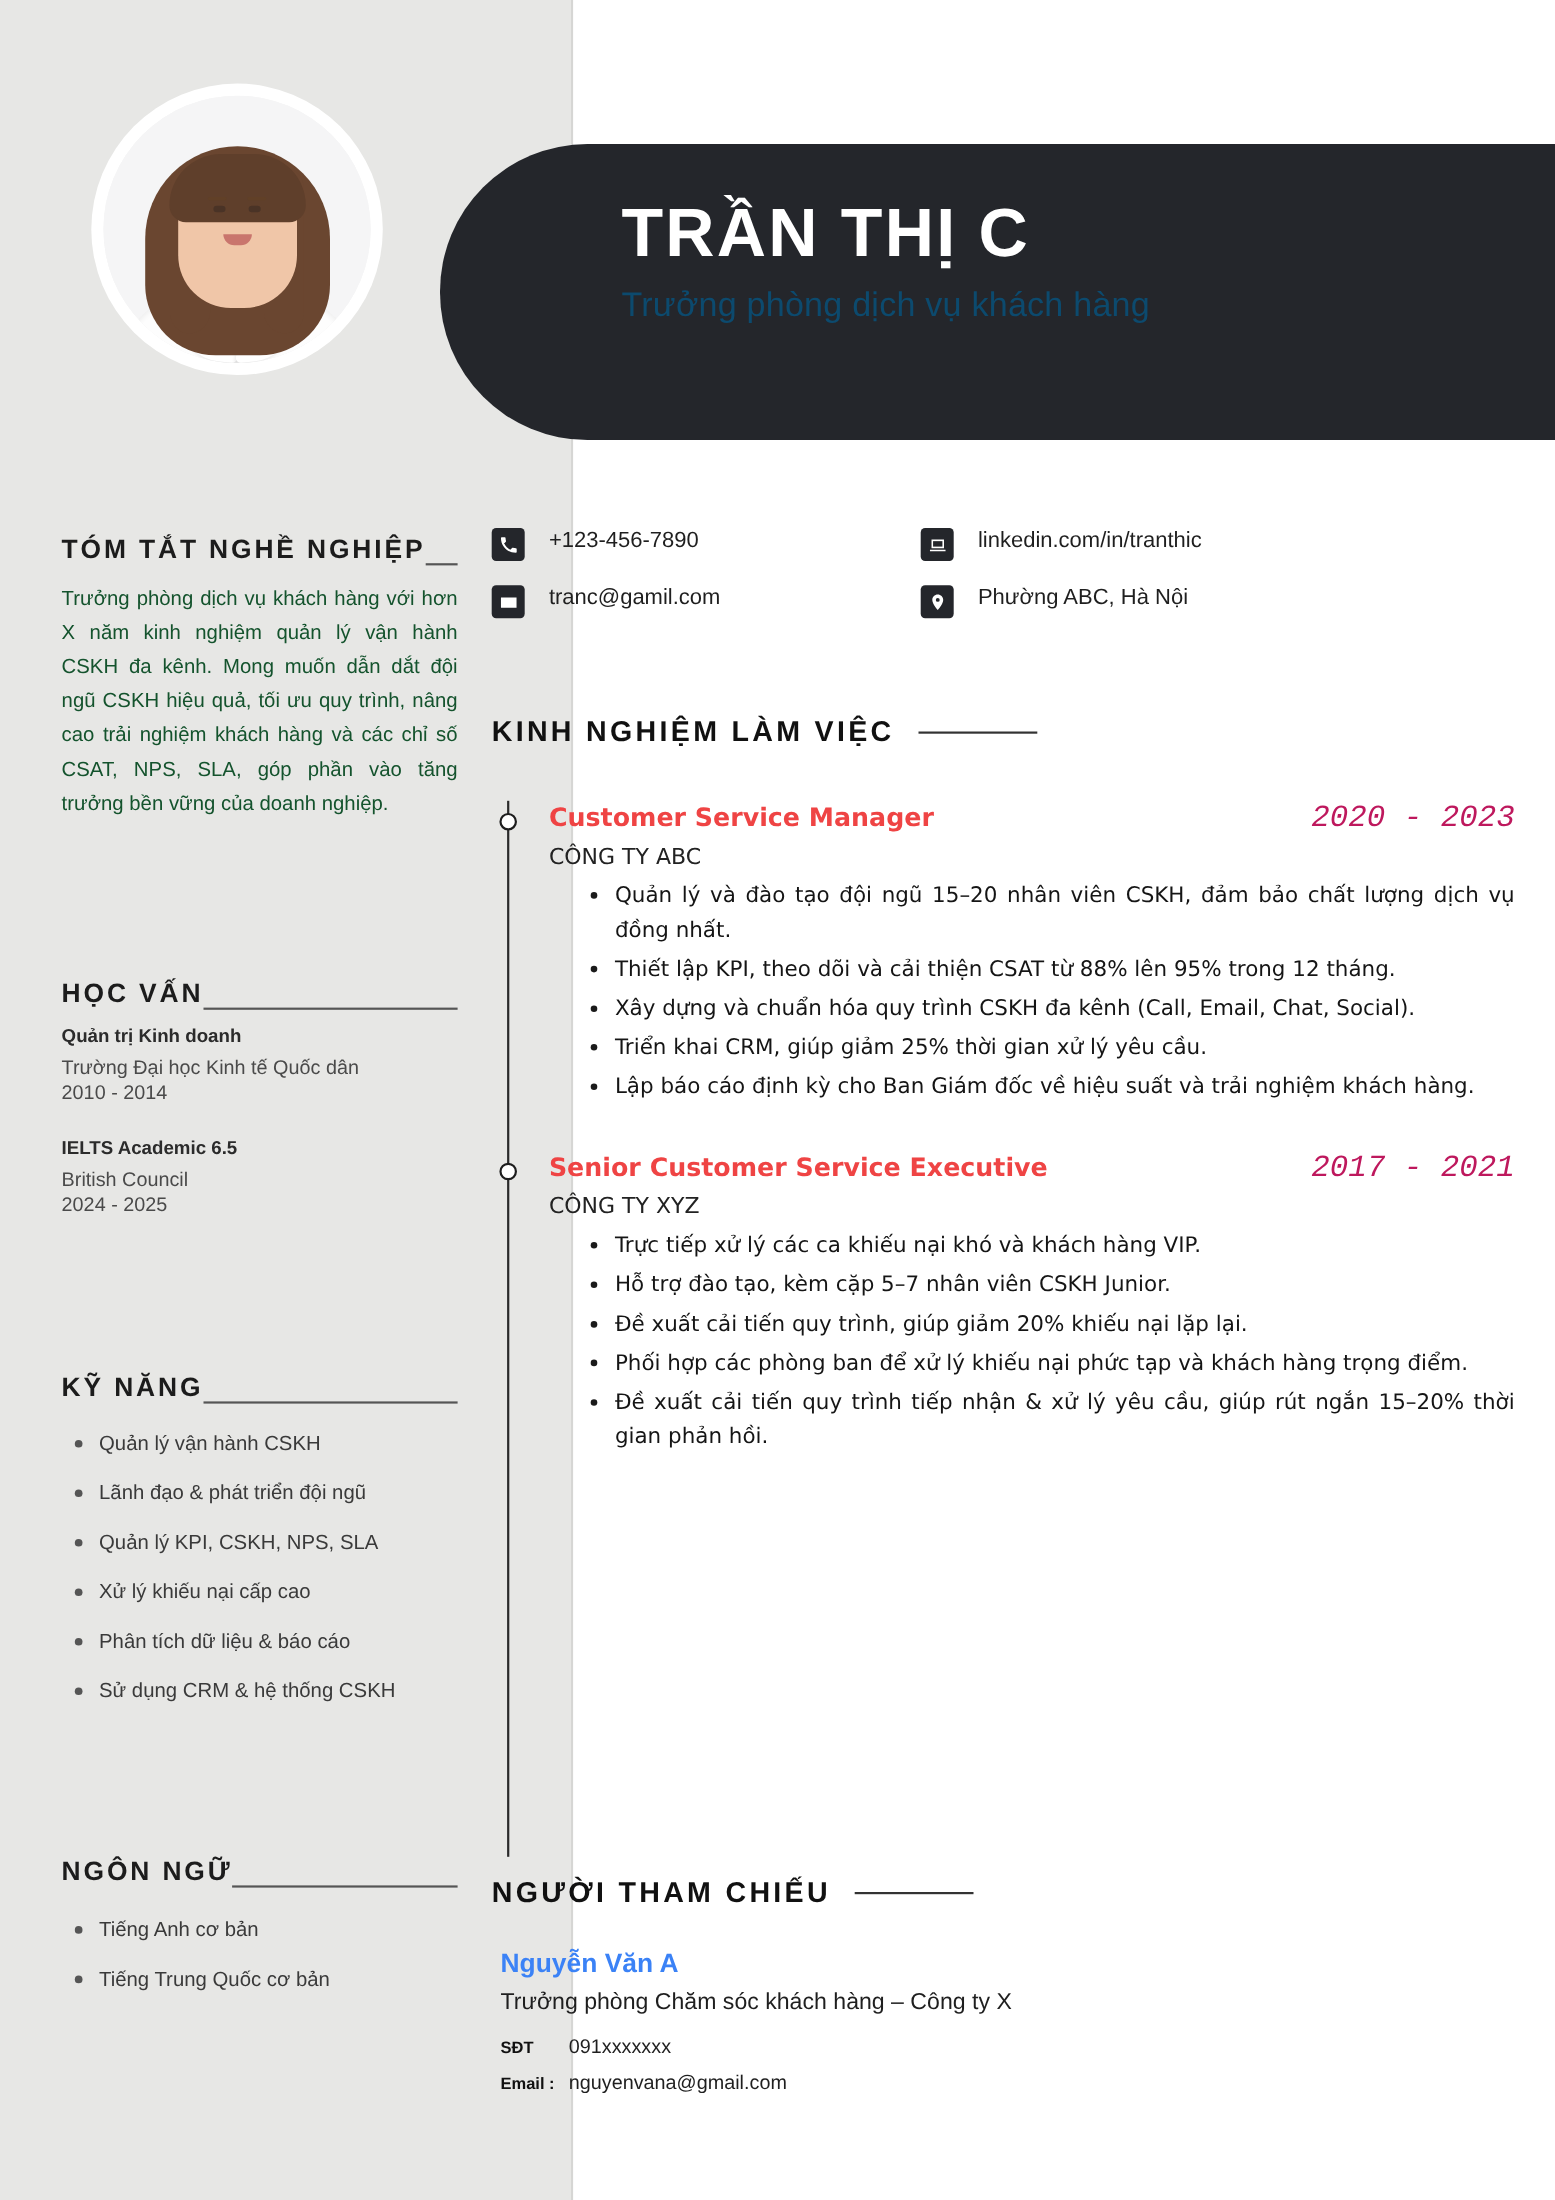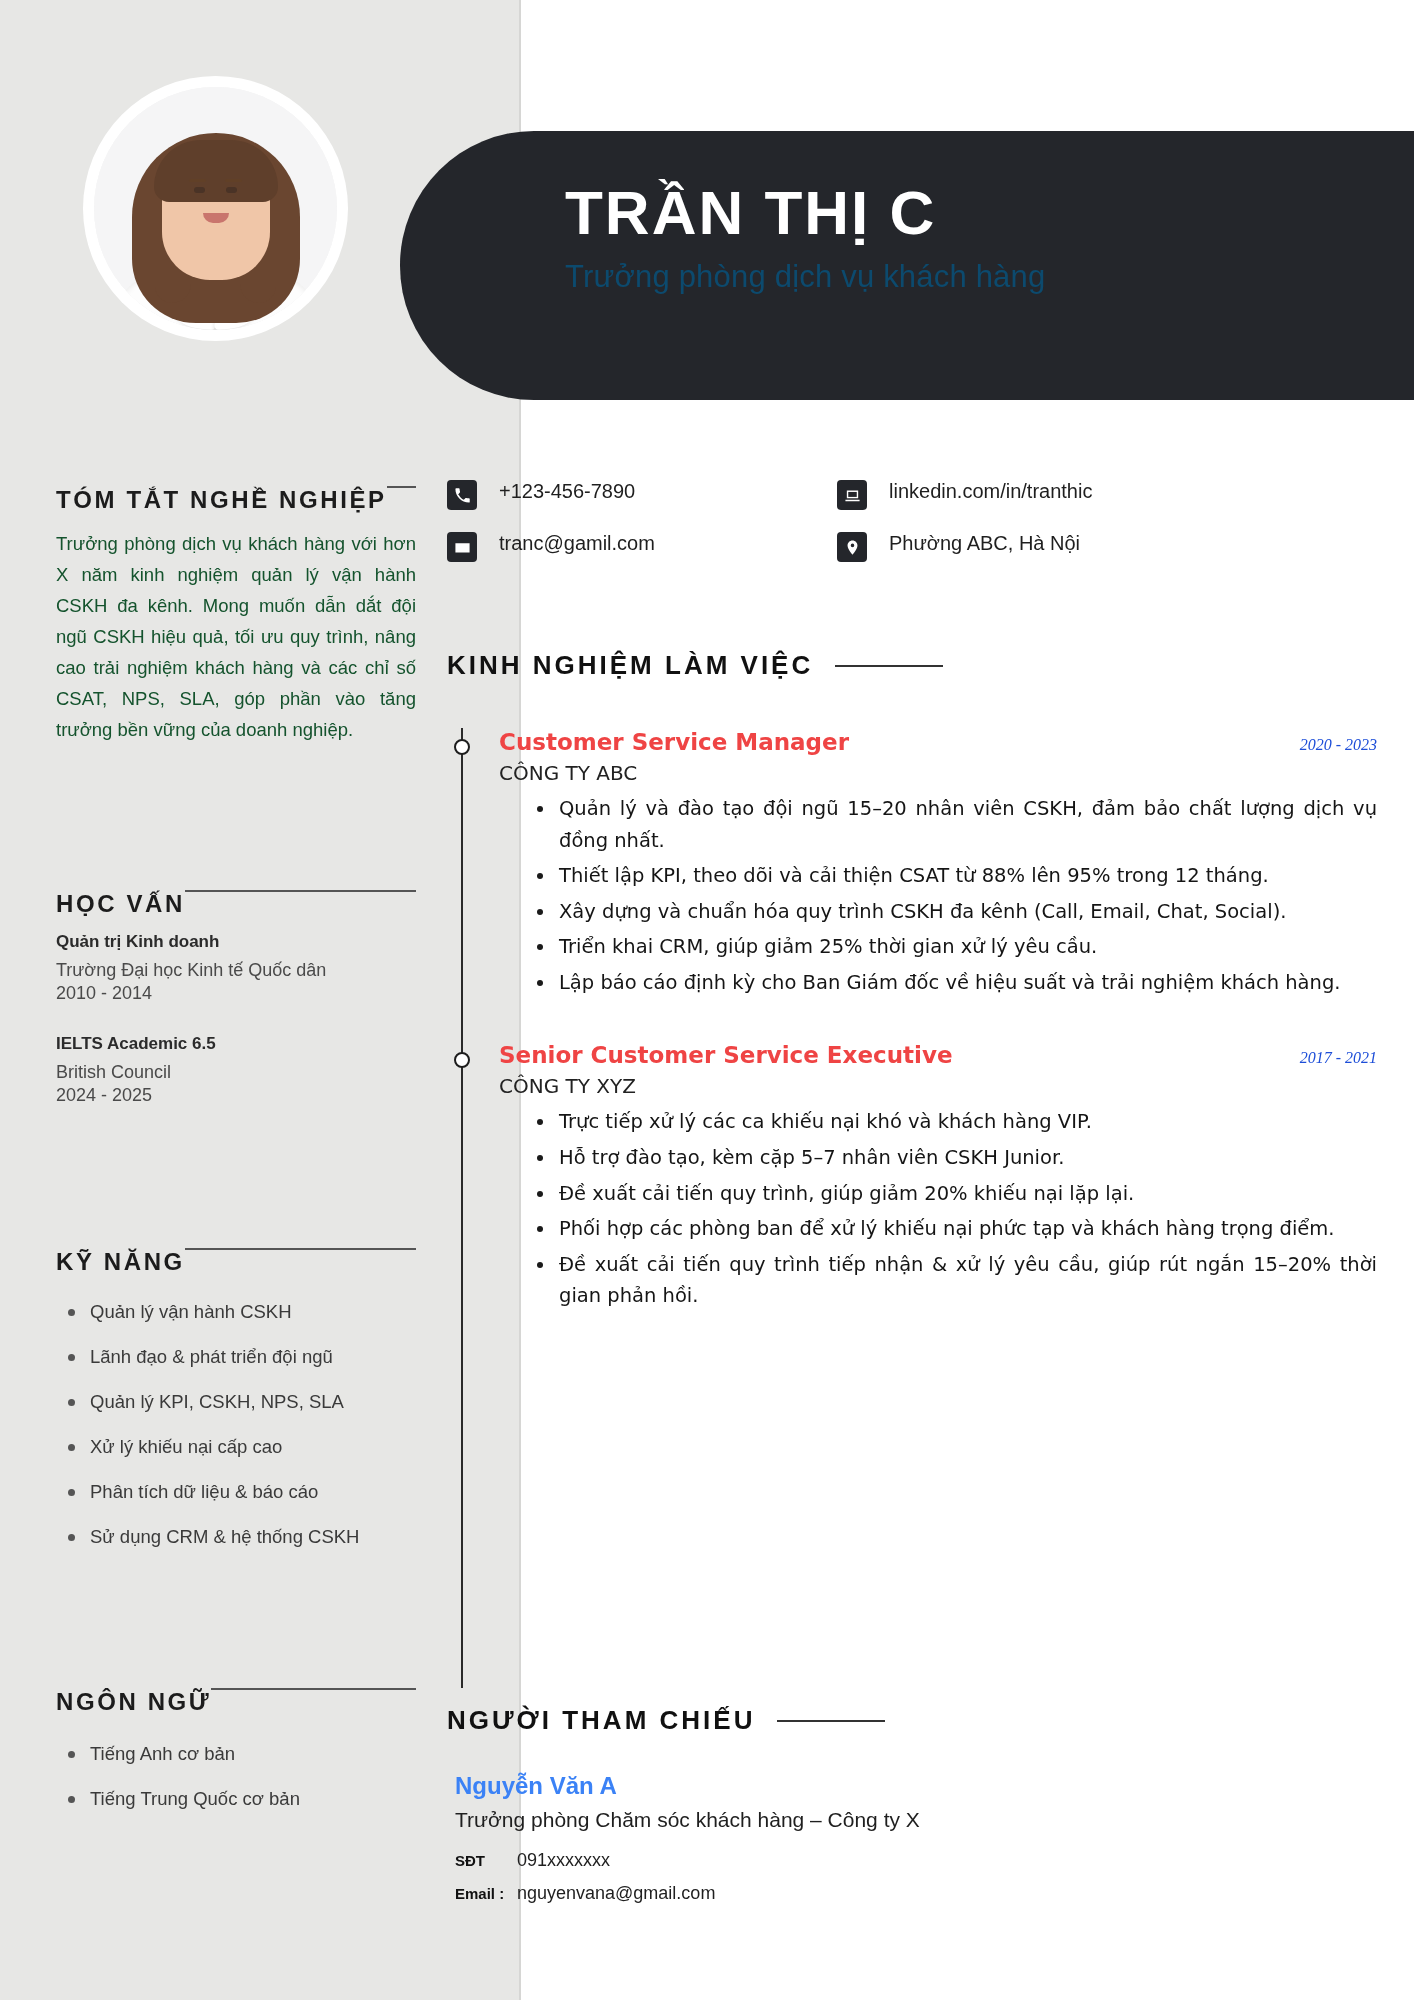--- a/index.html
+++ b/index.html
@@ -108,21 +108,21 @@
   }
   .p-brow-l { left:39%; } .p-brow-r { right:39%; }
   .p-mouth {
     position:absolute; left:50%; top:52%; transform:translateX(-50%);
     width:26px; height:10px; background:#c9756d;
     border-radius:0 0 16px 16px;
   }
 
   
   .s-head {
-    display:flex; align-items:flex-start; 
+    display:flex; align-items:flex-end; 
     margin-bottom:14px;
   }
   .s-head-title {
     font-size:24px; font-weight:700; color:#1c1c1c;
     letter-spacing:2.6px; white-space:nowrap;
   }
   .s-head-line { flex:1; height:2px; background:#555; min-width:18px; }
 
   .block { position:absolute; left:56px; width:360px; }
 
@@ -180,22 +180,22 @@
     position:absolute; left:7px; top:10px;
     width:16px; height:16px; border-radius:50%;
     border:2px solid #1d1d1d; background:#ffffff; z-index:2;
   }
   .exp-head { display:flex; justify-content:space-between; align-items:baseline; }
   .exp-role {
     font-family:"DejaVu Sans", sans-serif;
     font-size:23px; font-weight:700; color:#ef4444;
   }
   .exp-date {
-    font-family:Liberation Serif, serif;
-    font-size:16px; font-style:italic; color:#1d4ed8; white-space:nowrap;
+    font-family:Liberation Mono, monospace;
+    font-size:28px; font-style:italic; color:#be185d; white-space:nowrap;
   }
   .exp-company {
     font-family:"DejaVu Sans", sans-serif;
     font-size:20px; color:#222; margin-top:6px; margin-bottom:8px;
   }
   ul.exp-list { list-style:none; margin-left:30px; }
   ul.exp-list li {
     position:relative; padding-left:30px;
     font-family:"DejaVu Sans", sans-serif;
     font-size:19.5px; color:#151515;

